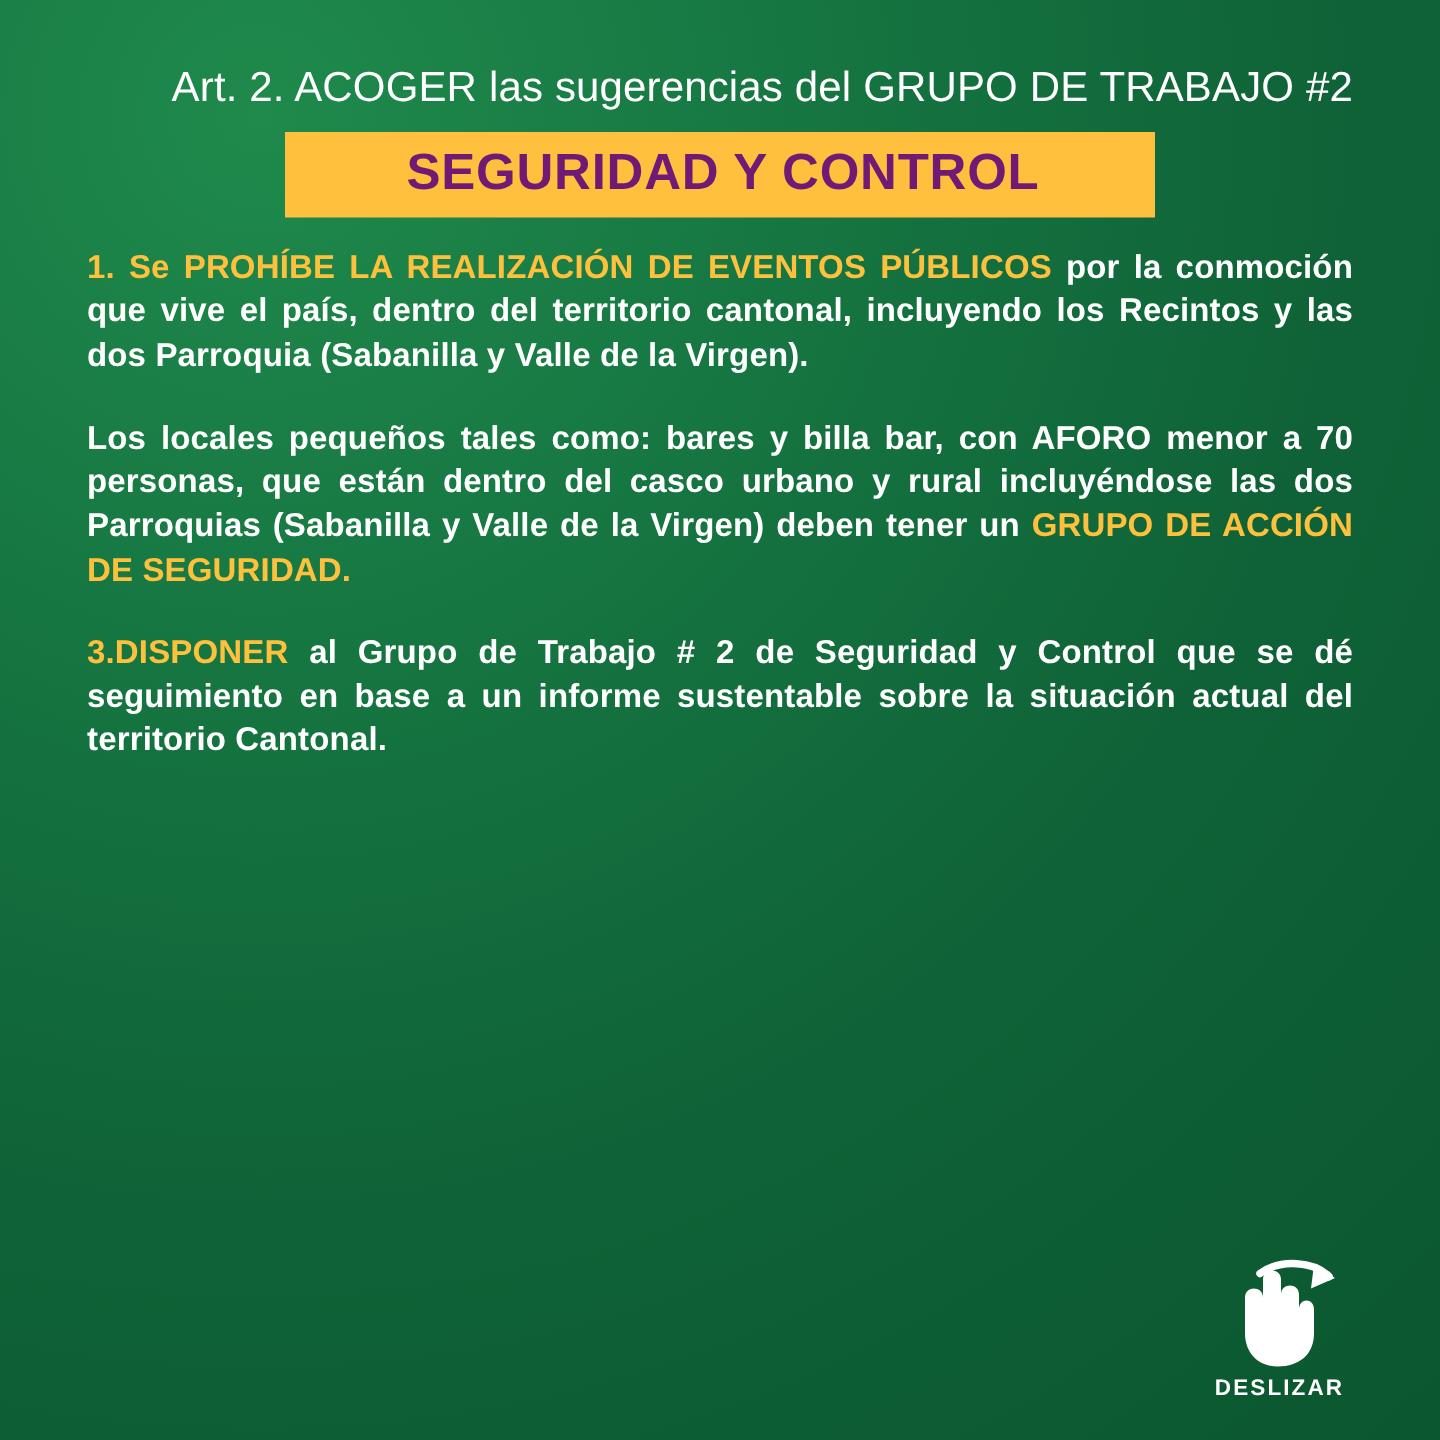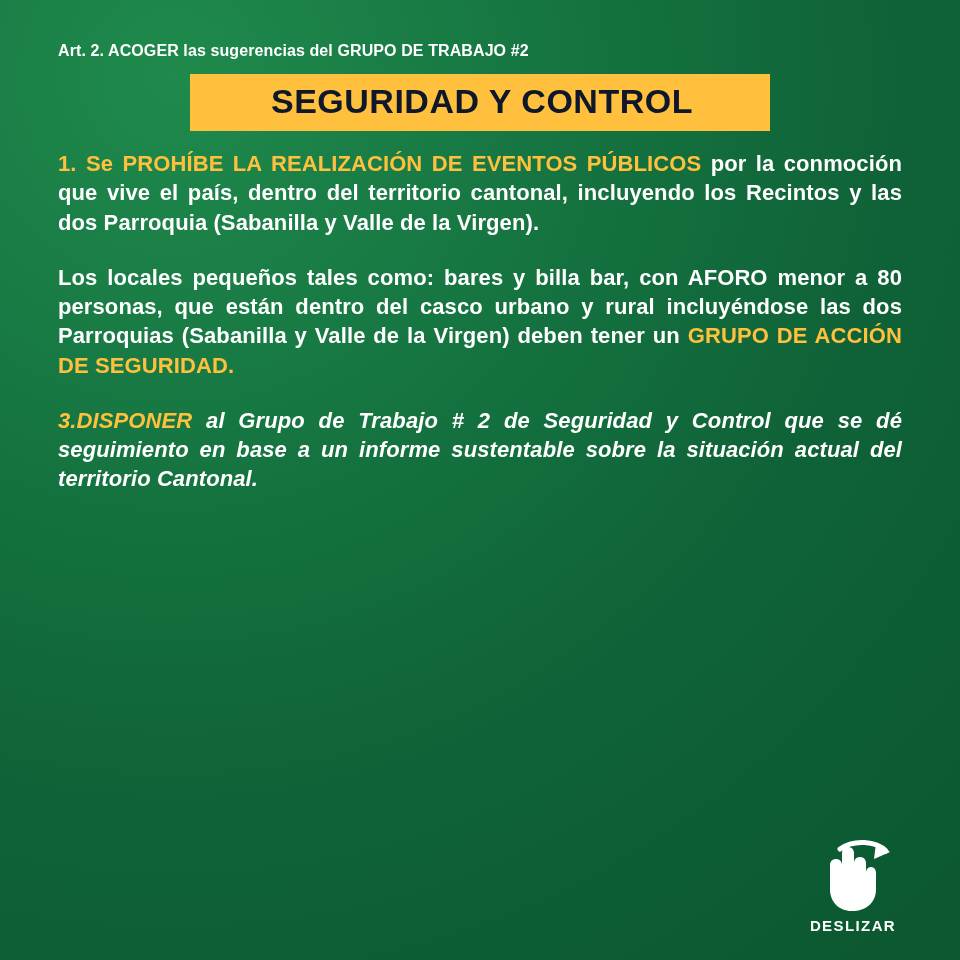--- a/index.html
+++ b/index.html
@@ -15,52 +15,53 @@
   .slide {
     position: relative;
     width: 960px;
     height: 960px;
     box-sizing: border-box;
     background: radial-gradient(circle at 18% 8%, #1f8a4c 0%, #14713f 38%, #0f6237 62%, #0b5730 100%);
     padding: 38px 58px 0 58px;
     color: #ffffff;
   }
   .article-line {
-    font-size: 16px;
-    font-weight: bold;
+    font-size: 28px;
+    font-weight: normal;
     letter-spacing: 0.1px;
     margin: 4px 0 14px 0;
     color: #ffffff;
+    text-align: right;
   }
   .banner-wrap {
     display: flex;
     justify-content: center;
     margin: 0 0 18px 0;
   }
   .banner {
     background: #ffc13d;
-    color: #0f172a;
+    color: #701a75;
     font-size: 34px;
     font-weight: bold;
     letter-spacing: 0.5px;
     padding: 8px 30px 10px 34px;
     text-align: center;
     min-width: 580px;
     box-sizing: border-box;
   }
   .para {
     font-size: 22px;
     line-height: 1.33;
     text-align: justify;
     text-justify: inter-word;
     margin: 0 0 26px 0;
     font-weight: bold;
     letter-spacing: 0.1px;
   }
-  .para:last-of-type { margin-bottom: 0; font-style: italic; }
+  .para:last-of-type { margin-bottom: 0; }
   .hl {
     color: #ffc13d;
   }
   .num {
     color: #ffc13d;
     font-weight: bold;
   }
   .normal {
     font-weight: bold;
   }
@@ -93,21 +94,21 @@
 
   <p class="para">
     <span class="num">1.</span>
     <span class="hl">Se</span>
     <span class="hl">PROHÍBE LA REALIZACIÓN DE EVENTOS PÚBLICOS</span>
     <span class="normal">por la conmoción que vive el país, dentro del territorio cantonal, incluyendo los Recintos y las dos Parroquia (Sabanilla y Valle de la Virgen).</span>
   </p>
 
 
   <p class="para">
-    <span class="normal">Los locales pequeños tales como: bares y billa bar, con AFORO menor a 80 personas, que están dentro del casco urbano y rural incluyéndose las dos Parroquias (Sabanilla y Valle de la Virgen) deben tener un</span>
+    <span class="normal">Los locales pequeños tales como: bares y billa bar, con AFORO menor a 70 personas, que están dentro del casco urbano y rural incluyéndose las dos Parroquias (Sabanilla y Valle de la Virgen) deben tener un</span>
     <span class="hl">GRUPO DE ACCIÓN DE SEGURIDAD.</span>
   </p>
 
   <p class="para">
     <span class="num">3.</span><span class="hl">DISPONER</span>
     <span class="normal">al Grupo de Trabajo # 2 de Seguridad y Control que se dé seguimiento en base a un informe sustentable sobre la situación actual  del territorio Cantonal.</span>
   </p>
 
   <div class="swipe">
     <span>

